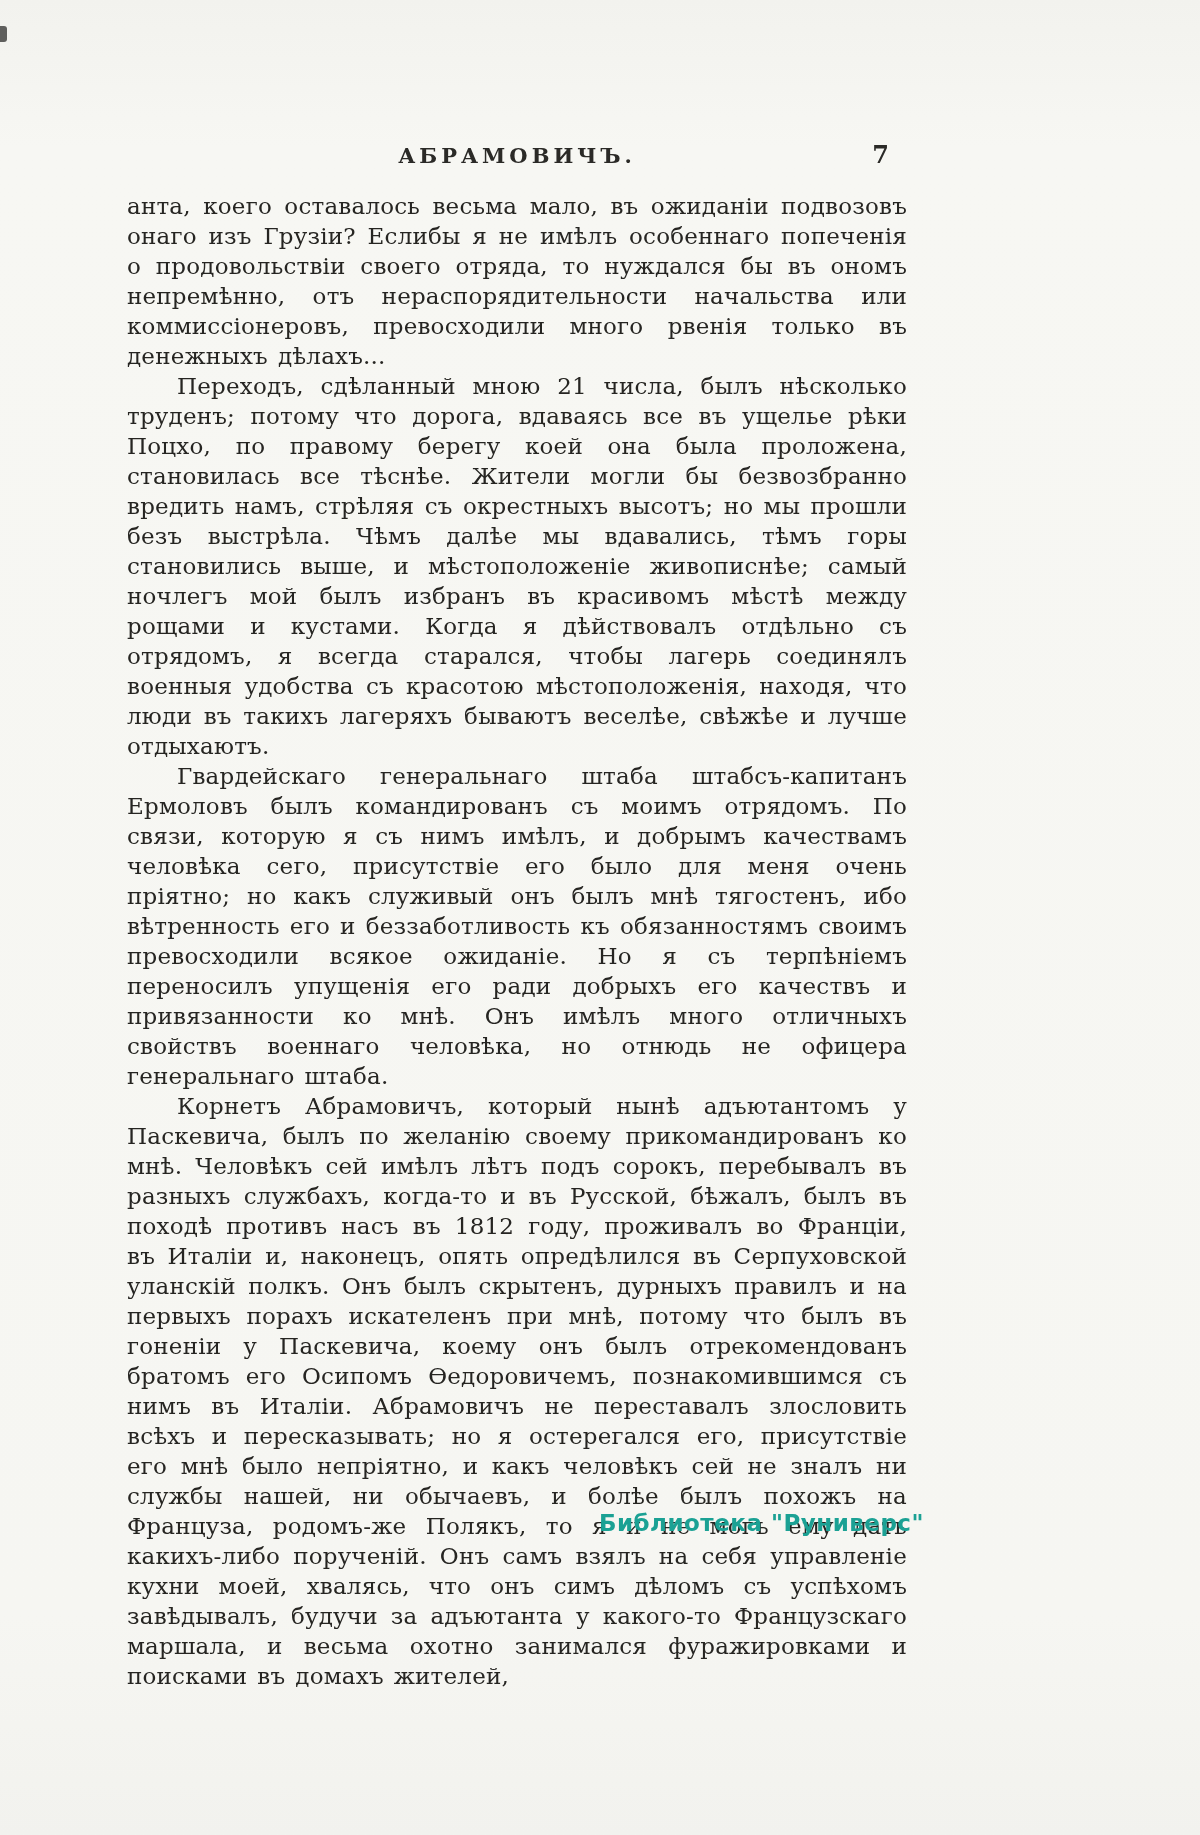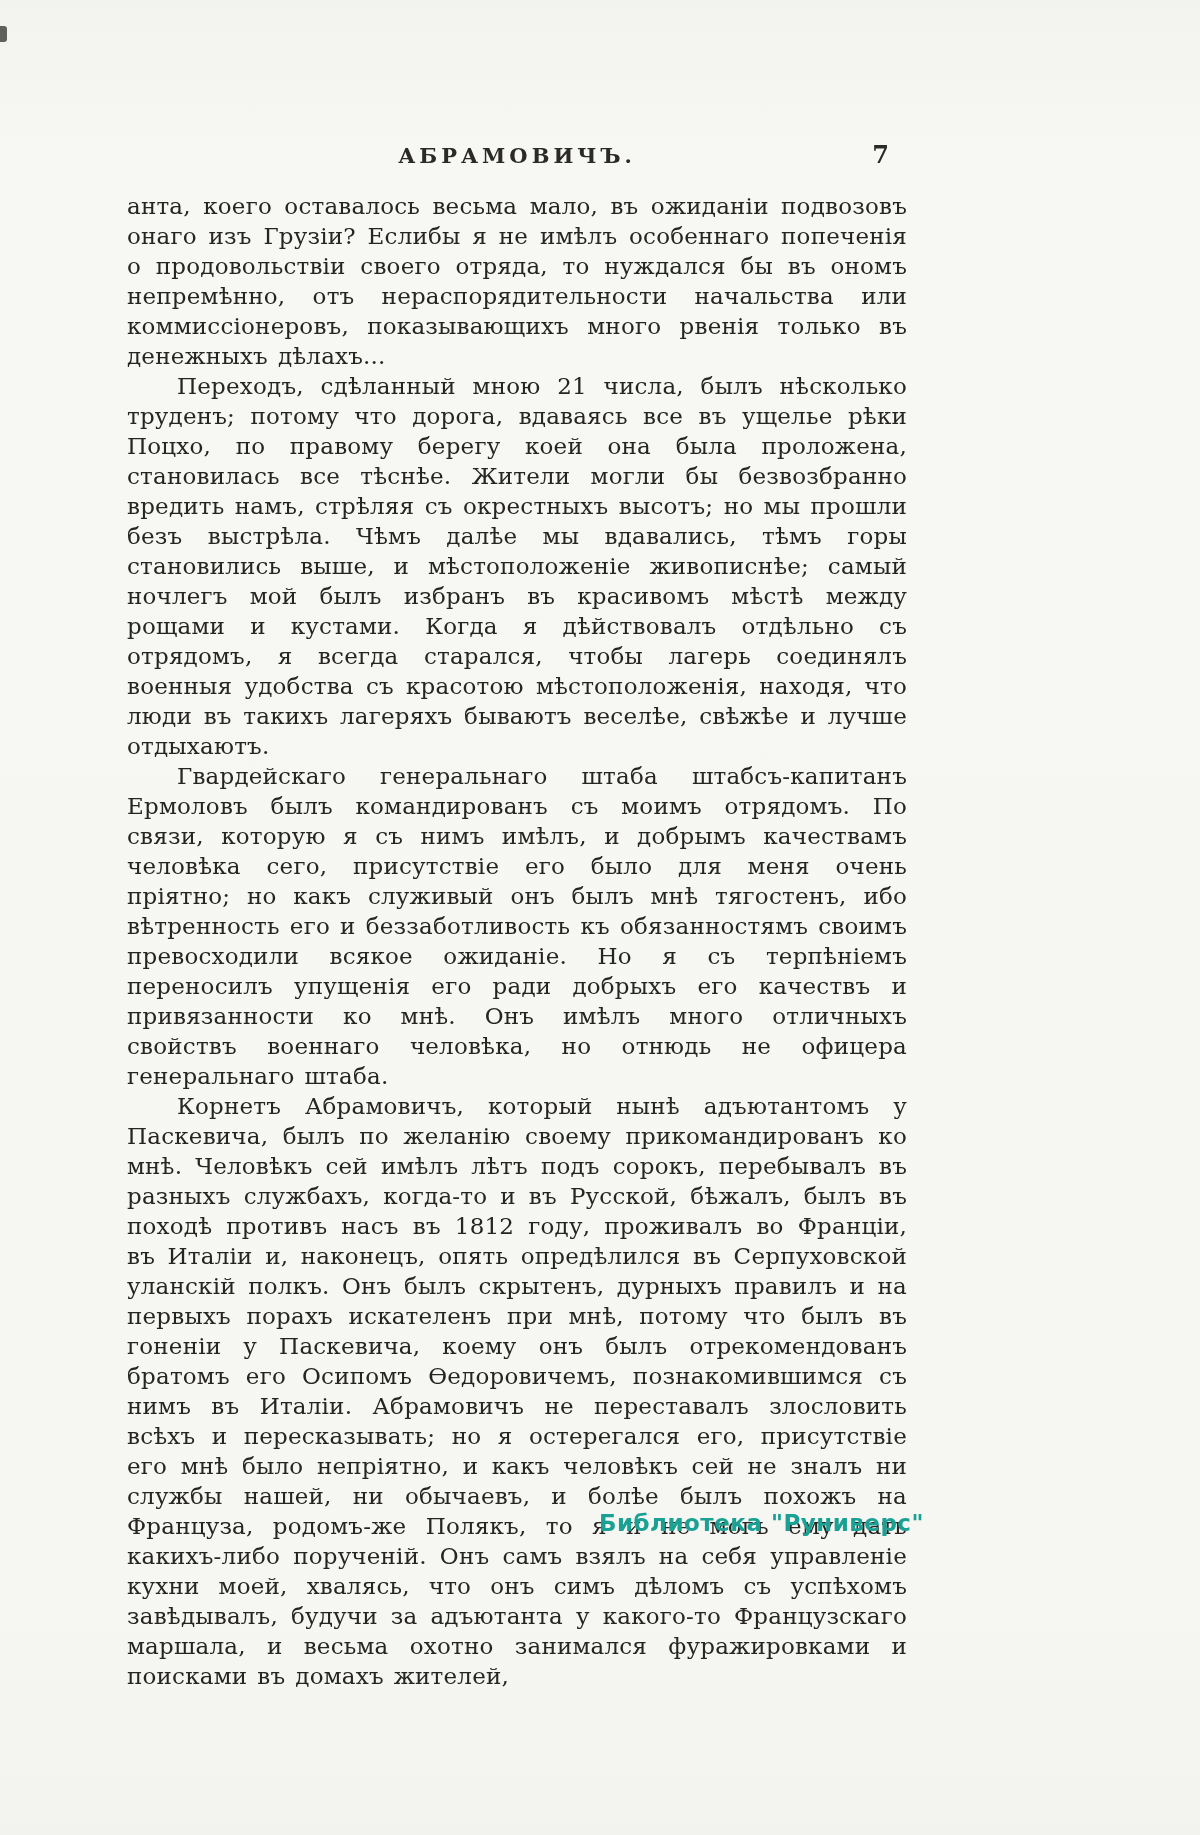--- a/index.html
+++ b/index.html
@@ -87,21 +87,21 @@
 <div class="scan-page">
 
   <div class="scan-artifact"></div>
 
   <div class="page-header">
     <span class="running-head">АБРАМОВИЧЪ.</span>
     <span class="page-number">7</span>
   </div>
 
   <div class="page-body">
-    <p class="paragraph no-indent">анта, коего оставалось весьма мало, въ ожиданіи подвозовъ онаго изъ Грузіи? Еслибы я не имѣлъ особеннаго попеченія о продовольствіи своего отряда, то нуждался бы въ ономъ непремѣнно, отъ нераспорядительности начальства или коммиссіонеровъ, показывающихъ много рвенія только въ денежныхъ дѣлахъ...</p>
+    <p class="paragraph no-indent">анта, коего оставалось весьма мало, въ ожиданіи подвозовъ онаго изъ Грузіи? Еслибы я не имѣлъ особеннаго попеченія о продовольствіи своего отряда, то нуждался бы въ ономъ непремѣнно, отъ нераспорядительности начальства или коммиссіонеровъ, превосходили много рвенія только въ денежныхъ дѣлахъ...</p>
     <p class="paragraph">Переходъ, сдѣланный мною 21 числа, былъ нѣсколько труденъ; потому что дорога, вдаваясь все въ ущелье рѣки Поцхо, по правому берегу коей она была проложена, становилась все тѣснѣе. Жители могли бы безвозбранно вредить намъ, стрѣляя съ окрестныхъ высотъ; но мы прошли безъ выстрѣла. Чѣмъ далѣе мы вдавались, тѣмъ горы становились выше, и мѣстоположеніе живописнѣе; самый ночлегъ мой былъ избранъ въ красивомъ мѣстѣ между рощами и кустами. Когда я дѣйствовалъ отдѣльно съ отрядомъ, я всегда старался, чтобы лагерь соединялъ военныя удобства съ красотою мѣстоположенія, находя, что люди въ такихъ лагеряхъ бываютъ веселѣе, свѣжѣе и лучше отдыхаютъ.</p>
     <p class="paragraph">Гвардейскаго генеральнаго штаба штабсъ-капитанъ Ермоловъ былъ командированъ съ моимъ отрядомъ. По связи, которую я съ нимъ имѣлъ, и добрымъ качествамъ человѣка сего, присутствіе его было для меня очень пріятно; но какъ служивый онъ былъ мнѣ тягостенъ, ибо вѣтренность его и беззаботливость къ обязанностямъ своимъ превосходили всякое ожиданіе. Но я съ терпѣніемъ переносилъ упущенія его ради добрыхъ его качествъ и привязанности ко мнѣ. Онъ имѣлъ много отличныхъ свойствъ военнаго человѣка, но отнюдь не офицера генеральнаго штаба.</p>
     <p class="paragraph">Корнетъ Абрамовичъ, который нынѣ адъютантомъ у Паскевича, былъ по желанію своему прикомандированъ ко мнѣ. Человѣкъ сей имѣлъ лѣтъ подъ сорокъ, перебывалъ въ разныхъ службахъ, когда-то и въ Русской, бѣжалъ, былъ въ походѣ противъ насъ въ 1812 году, проживалъ во Франціи, въ Италіи и, наконецъ, опять опредѣлился въ Серпуховской уланскій полкъ. Онъ былъ скрытенъ, дурныхъ правилъ и на первыхъ порахъ искателенъ при мнѣ, потому что былъ въ гоненіи у Паскевича, коему онъ былъ отрекомендованъ братомъ его Осипомъ Ѳедоровичемъ, познакомившимся съ нимъ въ Италіи. Абрамовичъ не переставалъ злословить всѣхъ и пересказывать; но я остерегался его, присутствіе его мнѣ было непріятно, и какъ человѣкъ сей не зналъ ни службы нашей, ни обычаевъ, и болѣе былъ похожъ на Француза, родомъ-же Полякъ, то я и не могъ ему дать какихъ-либо порученій. Онъ самъ взялъ на себя управленіе кухни моей, хвалясь, что онъ симъ дѣломъ съ успѣхомъ завѣдывалъ, будучи за адъютанта у какого-то Французскаго маршала, и весьма охотно занимался фуражировками и поисками въ домахъ жителей,</p>
   </div>
 
   <div class="library-watermark" style="color: rgb(27, 161, 148);">Библиотека "Руниверс"</div>
 
 </div>
 
 </body></html>

